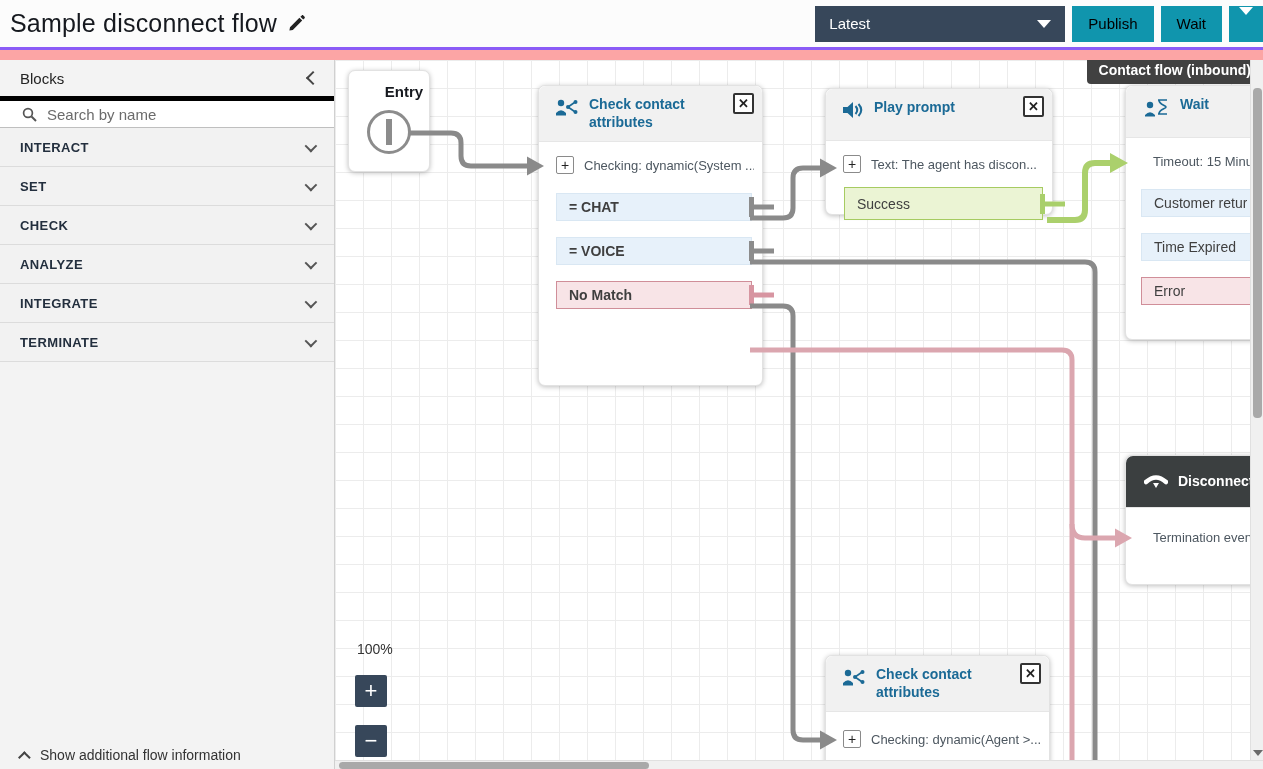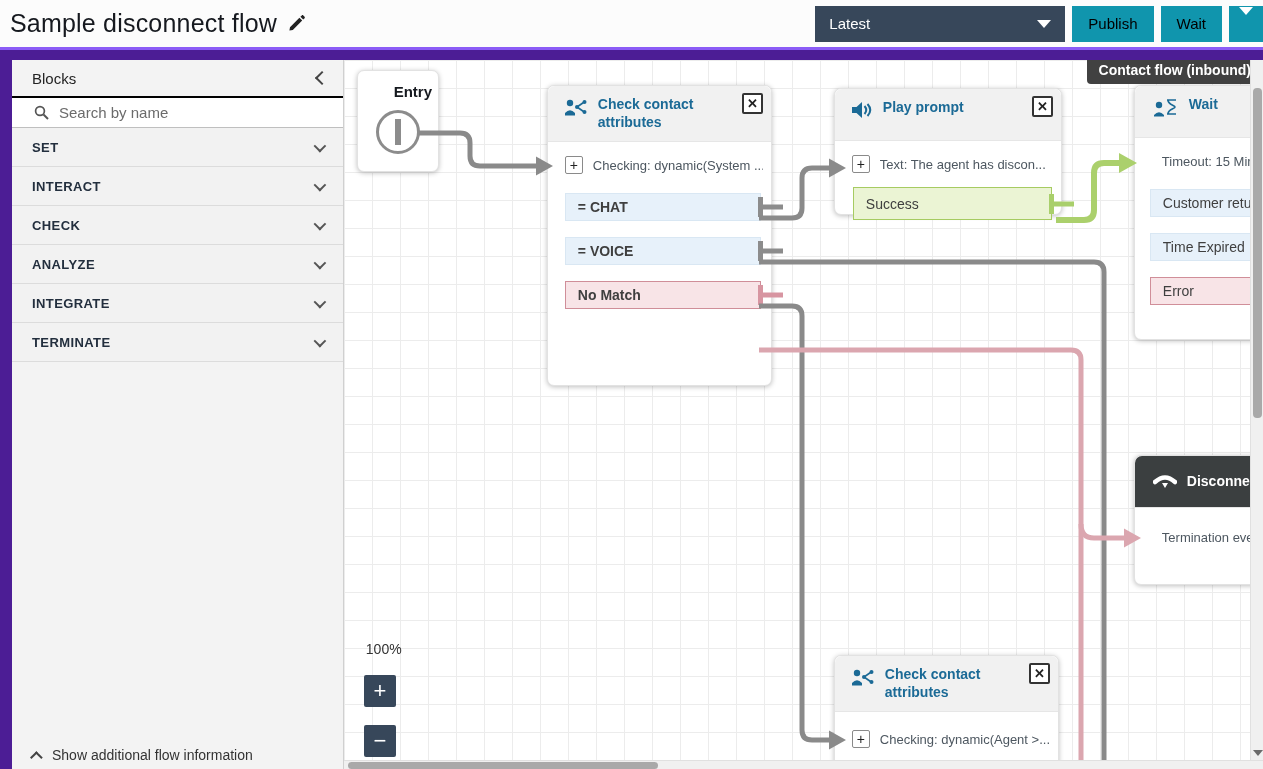--- a/index.html
+++ b/index.html
@@ -15,30 +15,30 @@
   .version-select { width:250px; height:36px; background:#37475a; color:#fff;
     display:flex; align-items:center; padding:0 14px; font-size:15px; cursor:pointer; }
   .version-select .caret { margin-left:auto; }
   .caret { width:0; height:0; border-left:7px solid transparent; border-right:7px solid transparent;
     border-top:8px solid #fff; }
   .btn { height:36px; background:#1095ad; color:#000000; border:none; font-size:15px;
     padding:0 16px; cursor:pointer; font-family:inherit; }
   .btn.caret-btn { padding:0 10px; }
 
   
-  .main { display:flex; height:719px; padding-top:10px; background:#4c1d95;padding-left:12px; }
+  .main { display:flex; height:719px; padding-top:10px; background:#fca5a5; }
 
   
   .side { width:335px; height:709px; background:#f3f3f3; border-right:1px solid #d0d0d0;
     position:relative; display:flex; flex-direction:column; }
   .side-head { height:36px; display:flex; align-items:center; padding:0 16px 0 20px;
     font-size:15px; color:#232323; }
   .collapse { margin-left:auto; width:10px; height:10px; border-left:2px solid #444;
     border-bottom:2px solid #444; transform:rotate(45deg); cursor:pointer; }
-  .search-row { height:32px; background:#fff; border-top:2px solid #000000;
+  .search-row { height:32px; background:#fff; border-top:5px solid #000000;
     border-bottom:1px solid #bfbfbf; display:flex; align-items:center; padding:0 12px 0 22px; }
   .search-row svg { flex:0 0 auto; }
   .search-input { border:none; outline:none; flex:1; margin-left:10px; font-size:15px;
     font-family:inherit; color:#333; background:transparent; }
   .search-input::placeholder { color:#6b6b6b; }
   .cat { height:39px; display:flex; align-items:center; padding:0 20px;
     border-bottom:1px solid #dcdcdc; background:#f2f2f2; cursor:pointer; }
   .cat-label { font-size:13px; font-weight:bold; color:#232f3e; letter-spacing:.4px; }
   .chev-down { margin-left:auto; width:9px; height:9px; border-right:2px solid #555;
     border-bottom:2px solid #555; transform:rotate(45deg) translateY(-2px); }
@@ -159,25 +159,25 @@
       <span class="collapse"></span>
     </div>
     <div class="search-row">
       <svg width="15" height="15" viewBox="0 0 15 15">
           <circle cx="6" cy="6" r="4.4" fill="none" stroke="#555" stroke-width="1.7"></circle>
           <line x1="9.5" y1="9.5" x2="14" y2="14" stroke="#555" stroke-width="1.9"></line>
         </svg>
       <input class="search-input" placeholder="Search by name" style="">
     </div>
     <div class="cat">
+      <span class="cat-label">INTERACT</span>
+      <span class="chev-down"></span>
+    </div>
+    <div class="cat">
       <span class="cat-label">SET</span>
-      <span class="chev-down"></span>
-    </div>
-    <div class="cat">
-      <span class="cat-label">INTERACT</span>
       <span class="chev-down"></span>
     </div>
     <div class="cat">
       <span class="cat-label">CHECK</span>
       <span class="chev-down"></span>
     </div>
     <div class="cat">
       <span class="cat-label">ANALYZE</span>
       <span class="chev-down"></span>
     </div>

